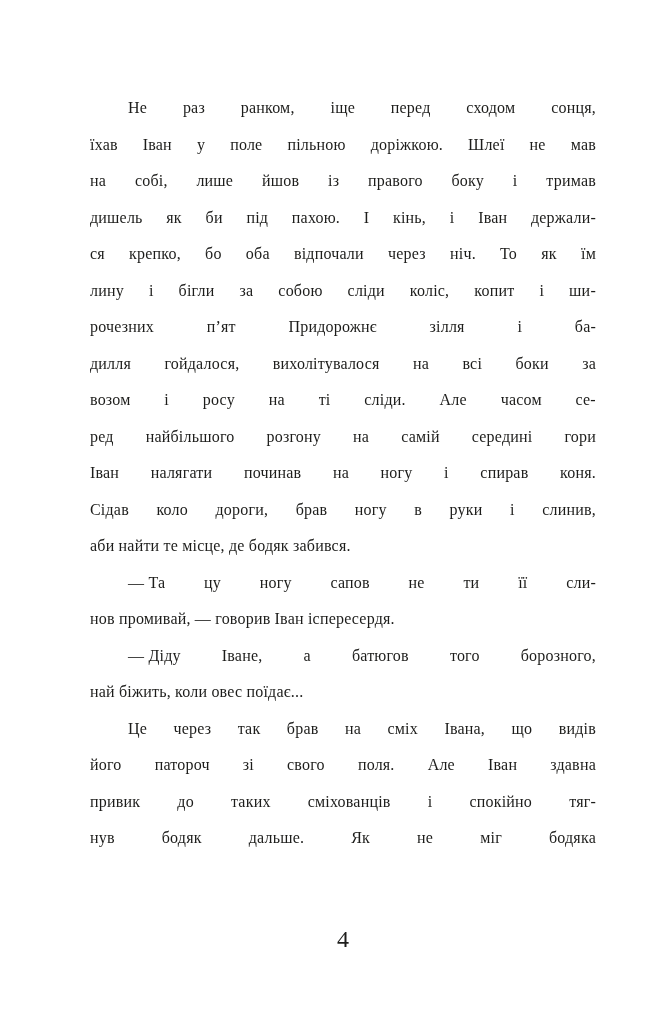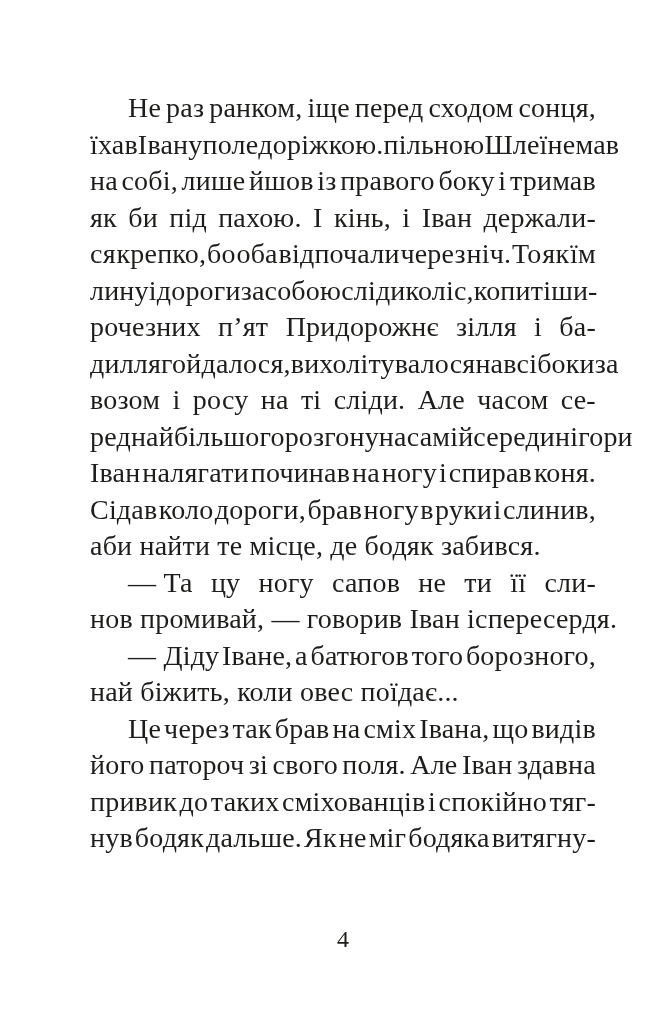--- a/index.html
+++ b/index.html
@@ -18,21 +18,21 @@
   .page {
     position: absolute;
     inset: 0;
     background: #ffffff;
   }
   .text-block {
     position: absolute;
     left: 90px;
     top: 90px;
     width: 506px;
-    font-size: 28px;
+    font-size: 16px;
     letter-spacing: 0.2px;
   }
   .line {
     box-sizing: border-box;
     height: 36.5px;
     line-height: 36.5px;
     white-space: nowrap;
     text-align: left;
   }
   
@@ -67,38 +67,39 @@
         <span>іще</span>
         <span>перед</span>
         <span>сходом</span>
         <span>сонця,</span>
       </div>
       <div class="line j">
         <span>їхав</span>
         <span>Іван</span>
         <span>у</span>
         <span>поле</span>
+        <span>пільною</span>
         <span>доріжкою.</span>
-        <span>пільною</span>
         <span>Шлеї</span>
         <span>не</span>
         <span>мав</span>
       </div>
       <div class="line j">
         <span>на</span>
         <span>собі,</span>
         <span>лише</span>
         <span>йшов</span>
         <span>із</span>
         <span>правого</span>
         <span>боку</span>
         <span>і</span>
         <span>тримав</span>
       </div>
       <div class="line j">
+        <span>дишель</span>
         <span>як</span>
         <span>би</span>
         <span>під</span>
         <span>пахою.</span>
         <span>І</span>
         <span>кінь,</span>
         <span>і</span>
         <span>Іван</span>
         <span>держали-</span>
       </div>
@@ -110,21 +111,21 @@
         <span>відпочали</span>
         <span>через</span>
         <span>ніч.</span>
         <span>То</span>
         <span>як</span>
         <span>їм</span>
       </div>
       <div class="line j">
         <span>лину</span>
         <span>і</span>
-        <span>дороги</span>
+        <span>бігли</span>
         <span>за</span>
         <span>собою</span>
         <span>сліди</span>
         <span>коліс,</span>
         <span>копит</span>
         <span>і</span>
         <span>ши-</span>
       </div>
       <div class="line j">
         <span>рочезних</span>
@@ -236,17 +237,16 @@
         <span>тяг-</span>
       </div>
       <div class="line j">
         <span>нув</span>
         <span>бодяк</span>
         <span>дальше.</span>
         <span>Як</span>
         <span>не</span>
         <span>міг</span>
         <span>бодяка</span>
-        <span>витягну-</span>
       </div>
     </div>
   <div class="page-number">4</div>
 </div>
 
 </body></html>

